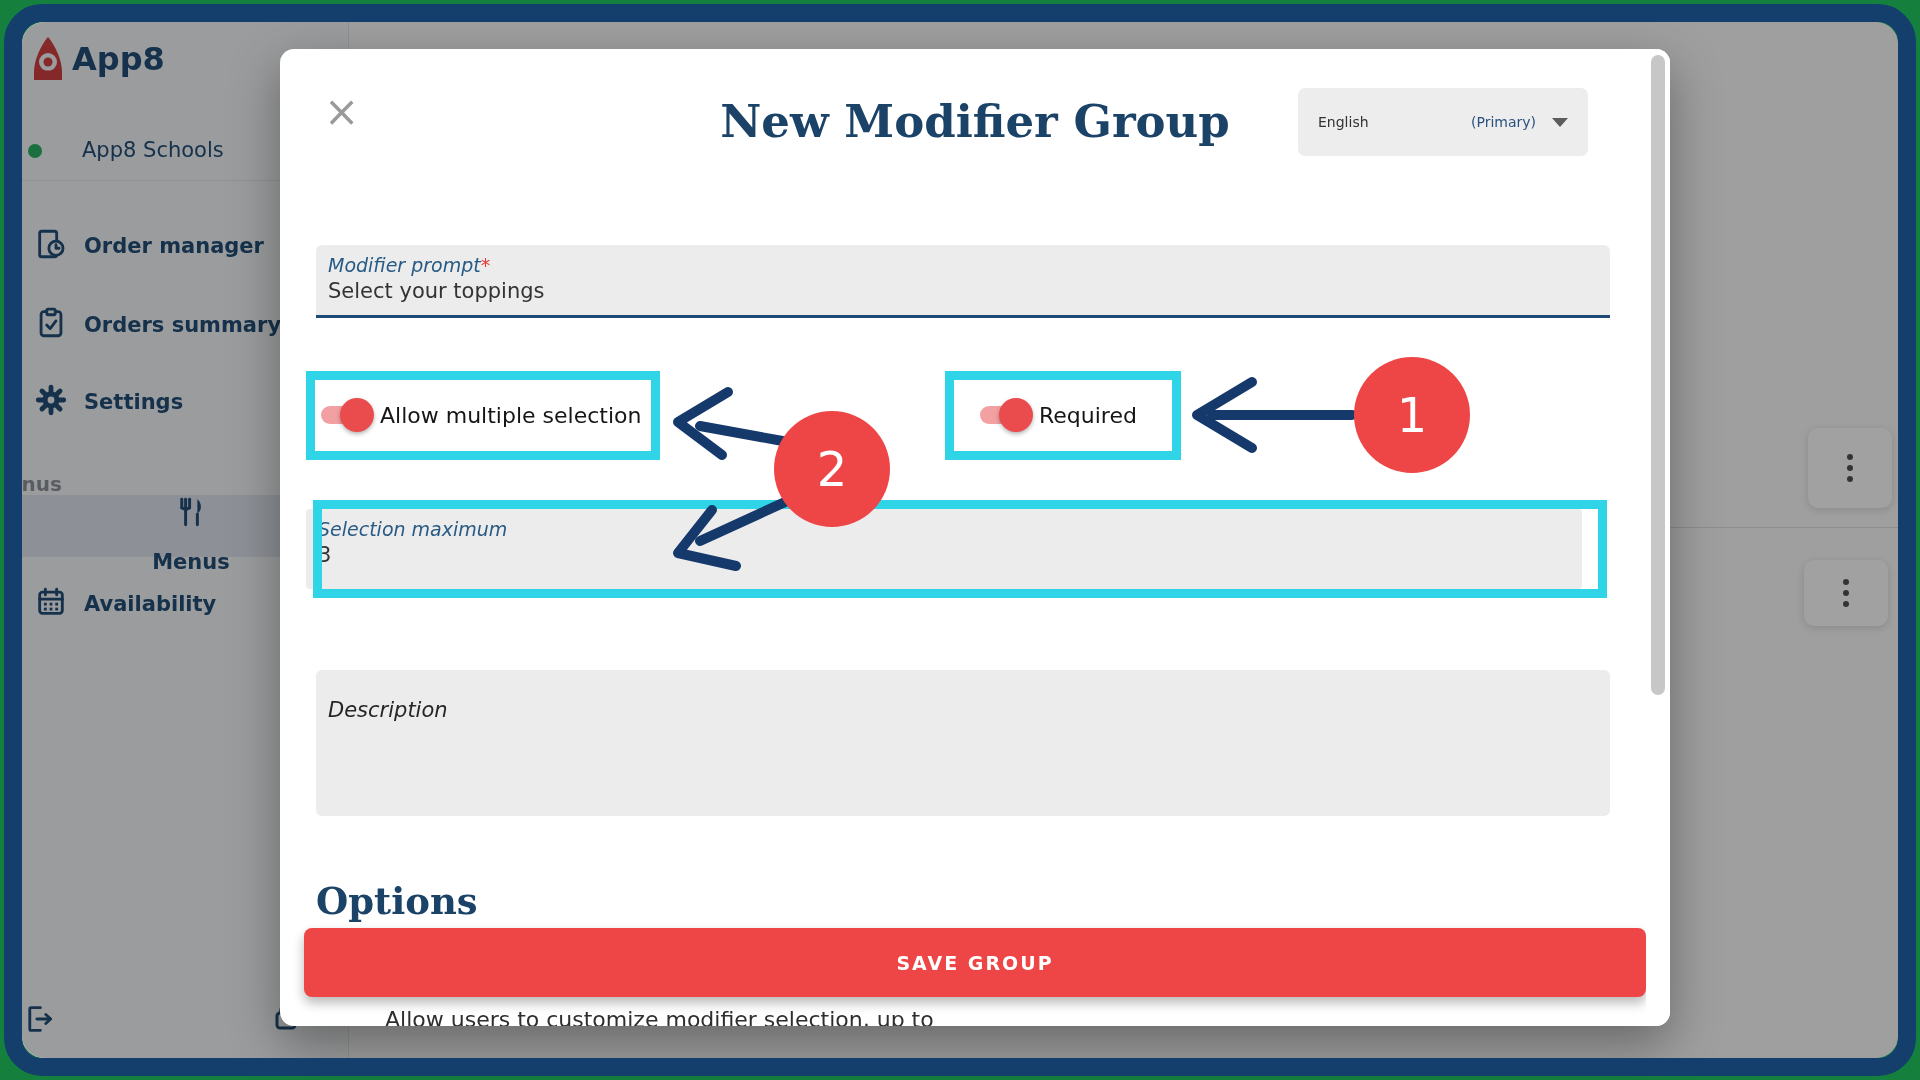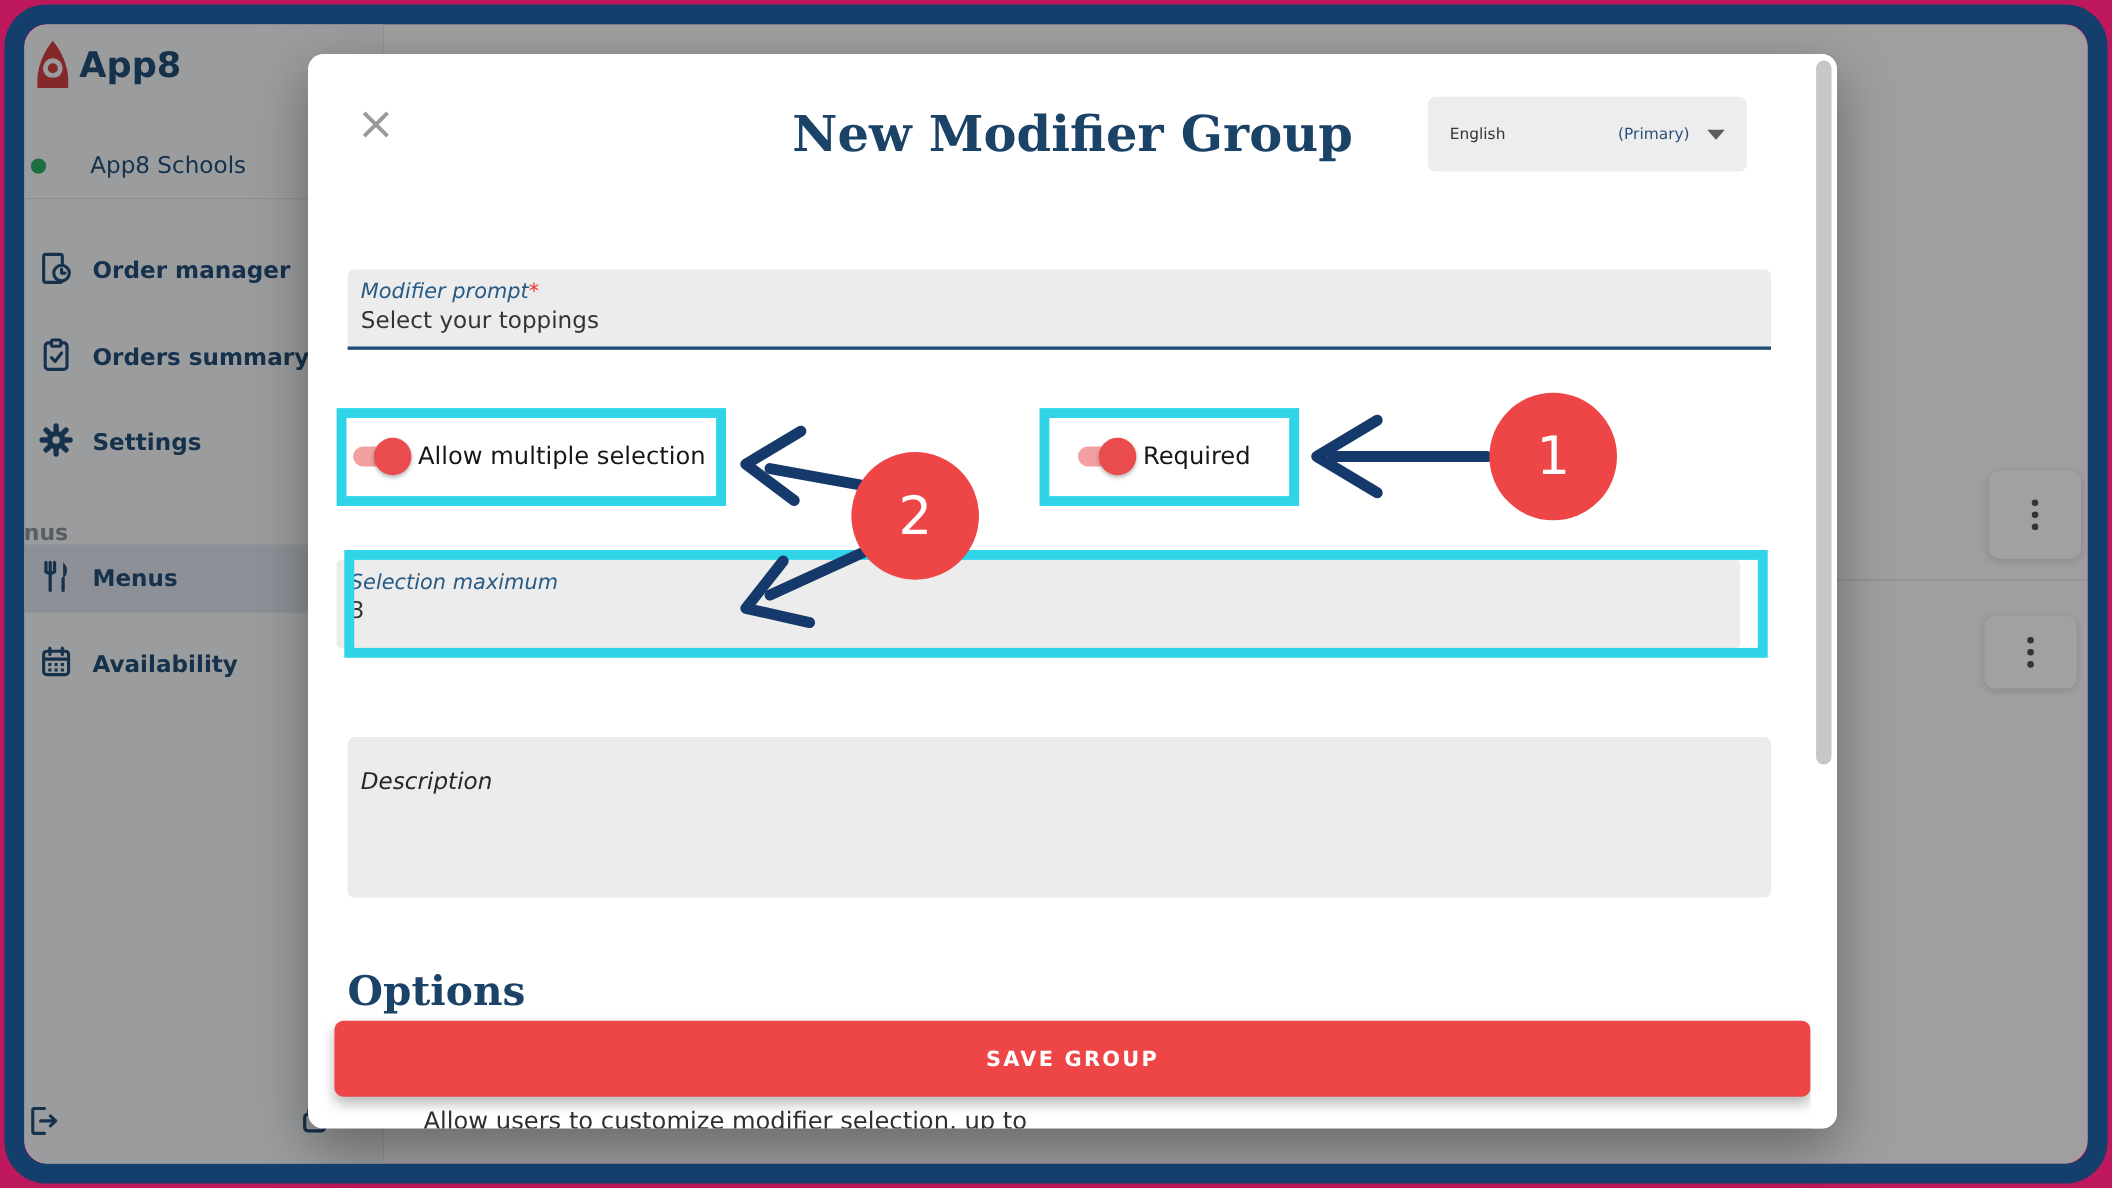--- a/index.html
+++ b/index.html
@@ -1,17 +1,17 @@
 <!DOCTYPE html>
 <html><head>
 <meta charset="utf-8">
 <style>
   html,body{margin:0;padding:0;background:#fff;}
   *{box-sizing:border-box;}
-  #canvas{position:relative;width:1920px;height:1080px;background:#be185d;overflow:hidden;
+  #canvas{position:relative;width:1920px;height:1080px;background:#15803d;overflow:hidden;
           font-family:"DejaVu Sans","Liberation Sans",sans-serif;}
   .abs{position:absolute;}
 
   
   .frame{position:absolute;left:4px;top:4px;width:1912px;height:1072px;border:18px solid #143f6d;
          border-radius:38px;z-index:50;pointer-events:none;}
 
   
   .app{position:absolute;left:22px;top:22px;width:1876px;height:1036px;background:#fafafa;
        border-radius:22px;overflow:hidden;z-index:1;}
@@ -135,21 +135,21 @@
             </g>
             <circle cx="12" cy="12" r="6" fill="#1d4a73"></circle>
             <circle cx="12" cy="12" r="2.4" fill="#f4f5f7"></circle>
           </svg>
         </span>
         <span>Settings</span>
       </div>
 
       <div class="section-label">enus</div>
 
-      <div class="nav-item active" style="top:473px;">
+      <div class="nav-item active" style="top:473px;flex-direction:column;">
         <span>
           <svg width="34" height="34" viewBox="0 0 24 24">
             <g stroke="#1d4a73" stroke-width="2.1" stroke-linecap="round" fill="none">
               <line x1="5.5" y1="3" x2="5.5" y2="9"></line>
                 <line x1="8.2" y1="3" x2="8.2" y2="9"></line>
                 <line x1="11" y1="3" x2="11" y2="9"></line>
               <path d="M5.5 9 q2.7 2 5.5 0"></path>
               <line x1="8.2" y1="10" x2="8.2" y2="21"></line>
               <line x1="16.5" y1="13.5" x2="16.5" y2="21"></line>
             </g>

